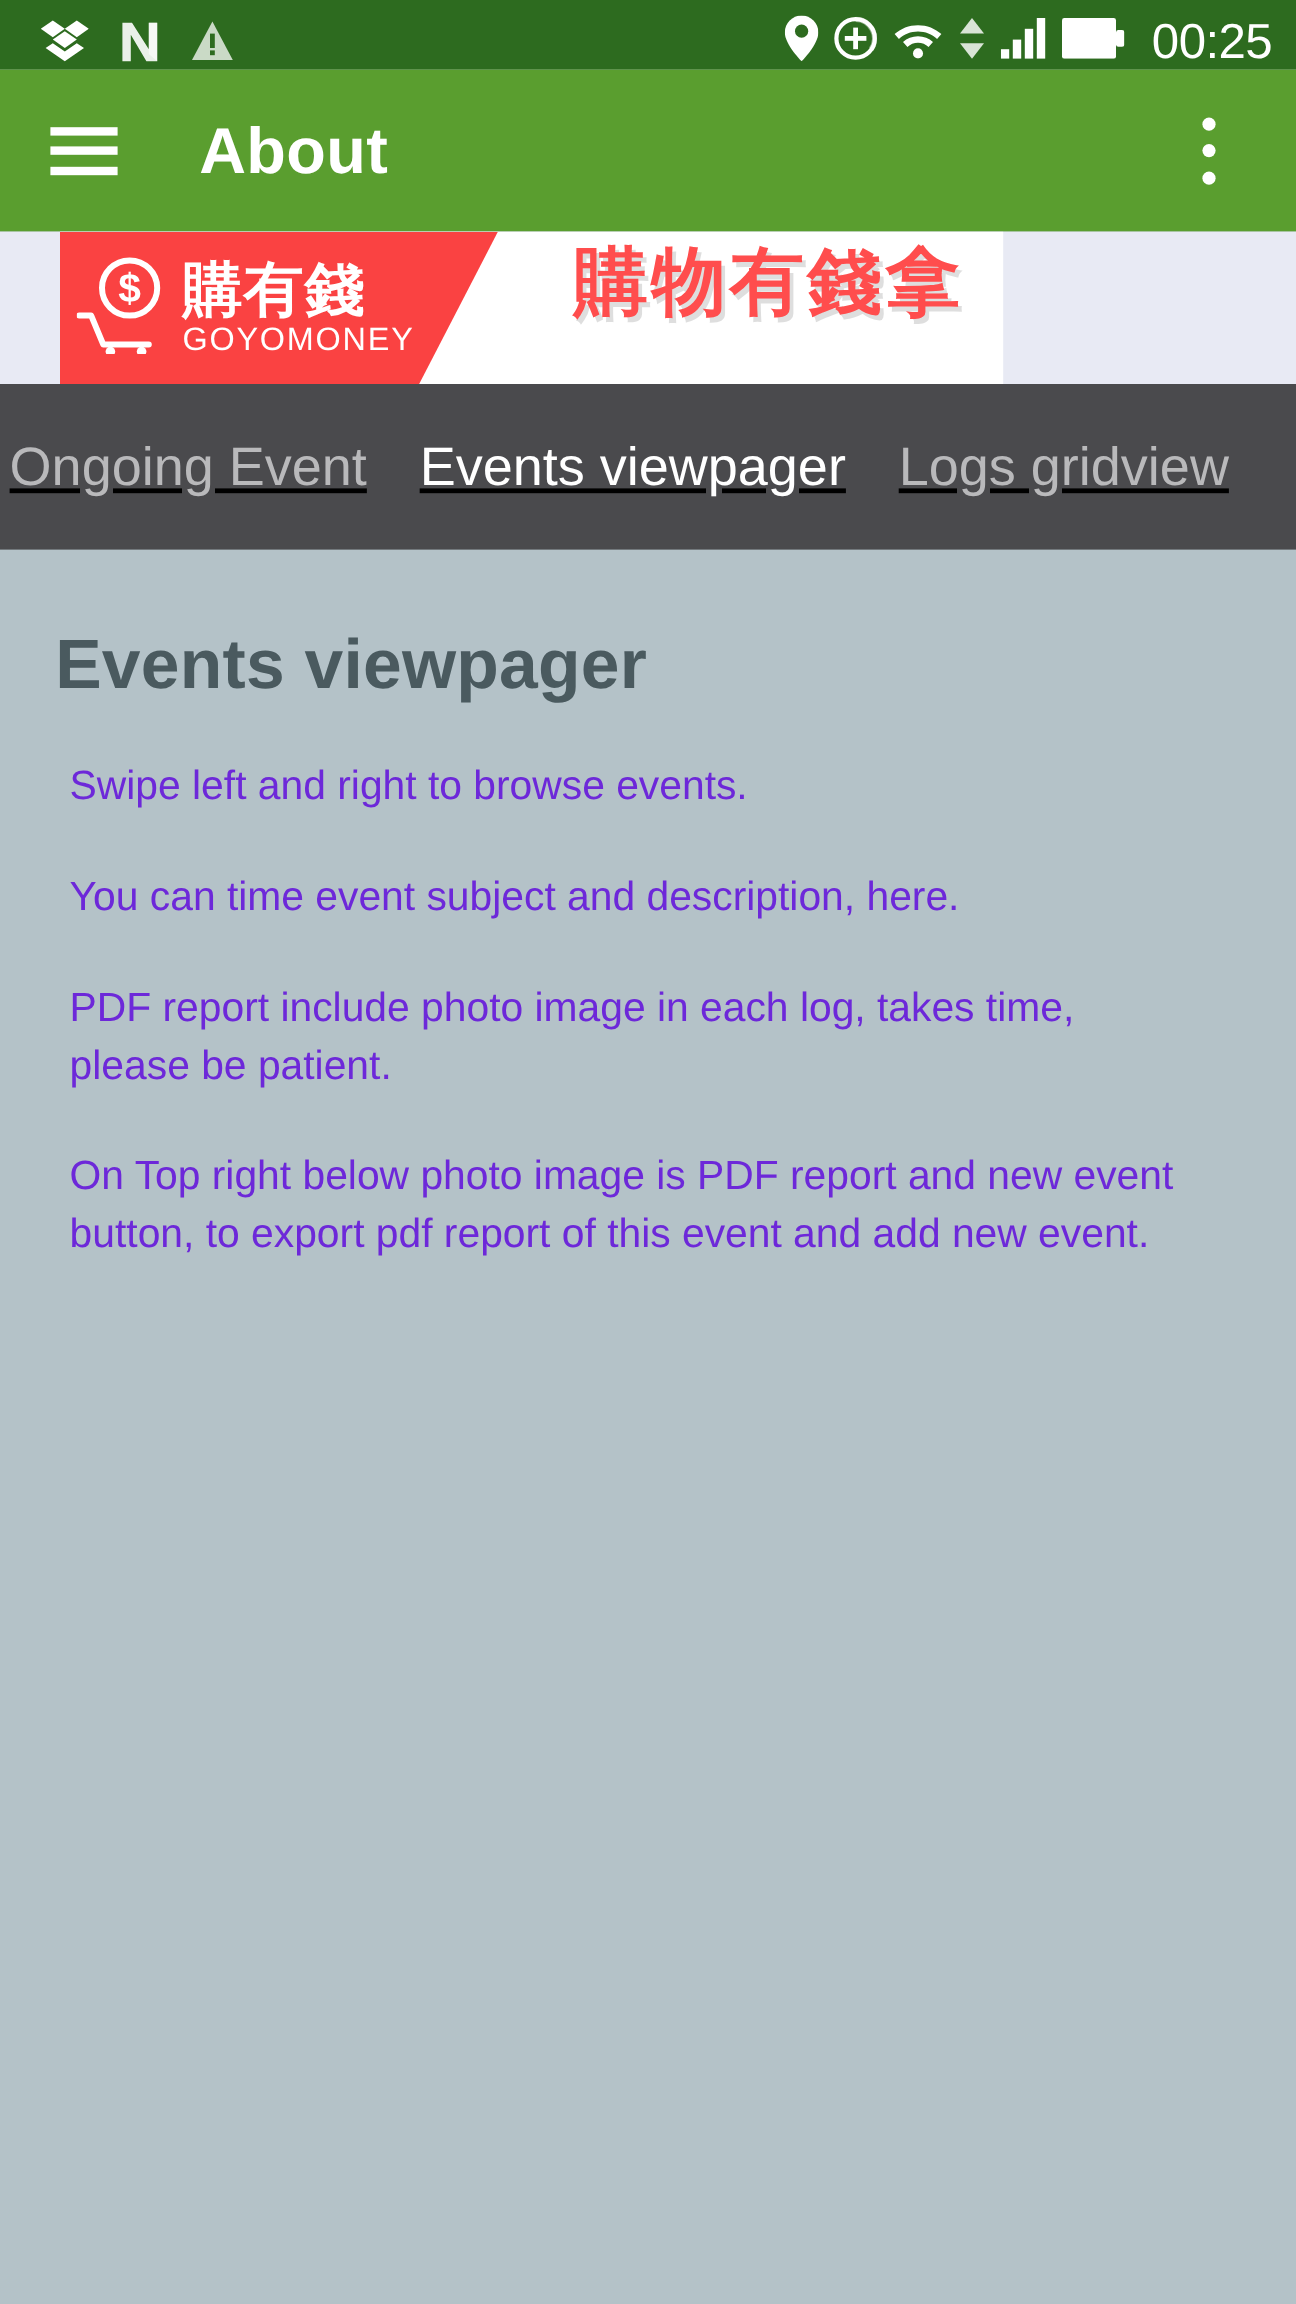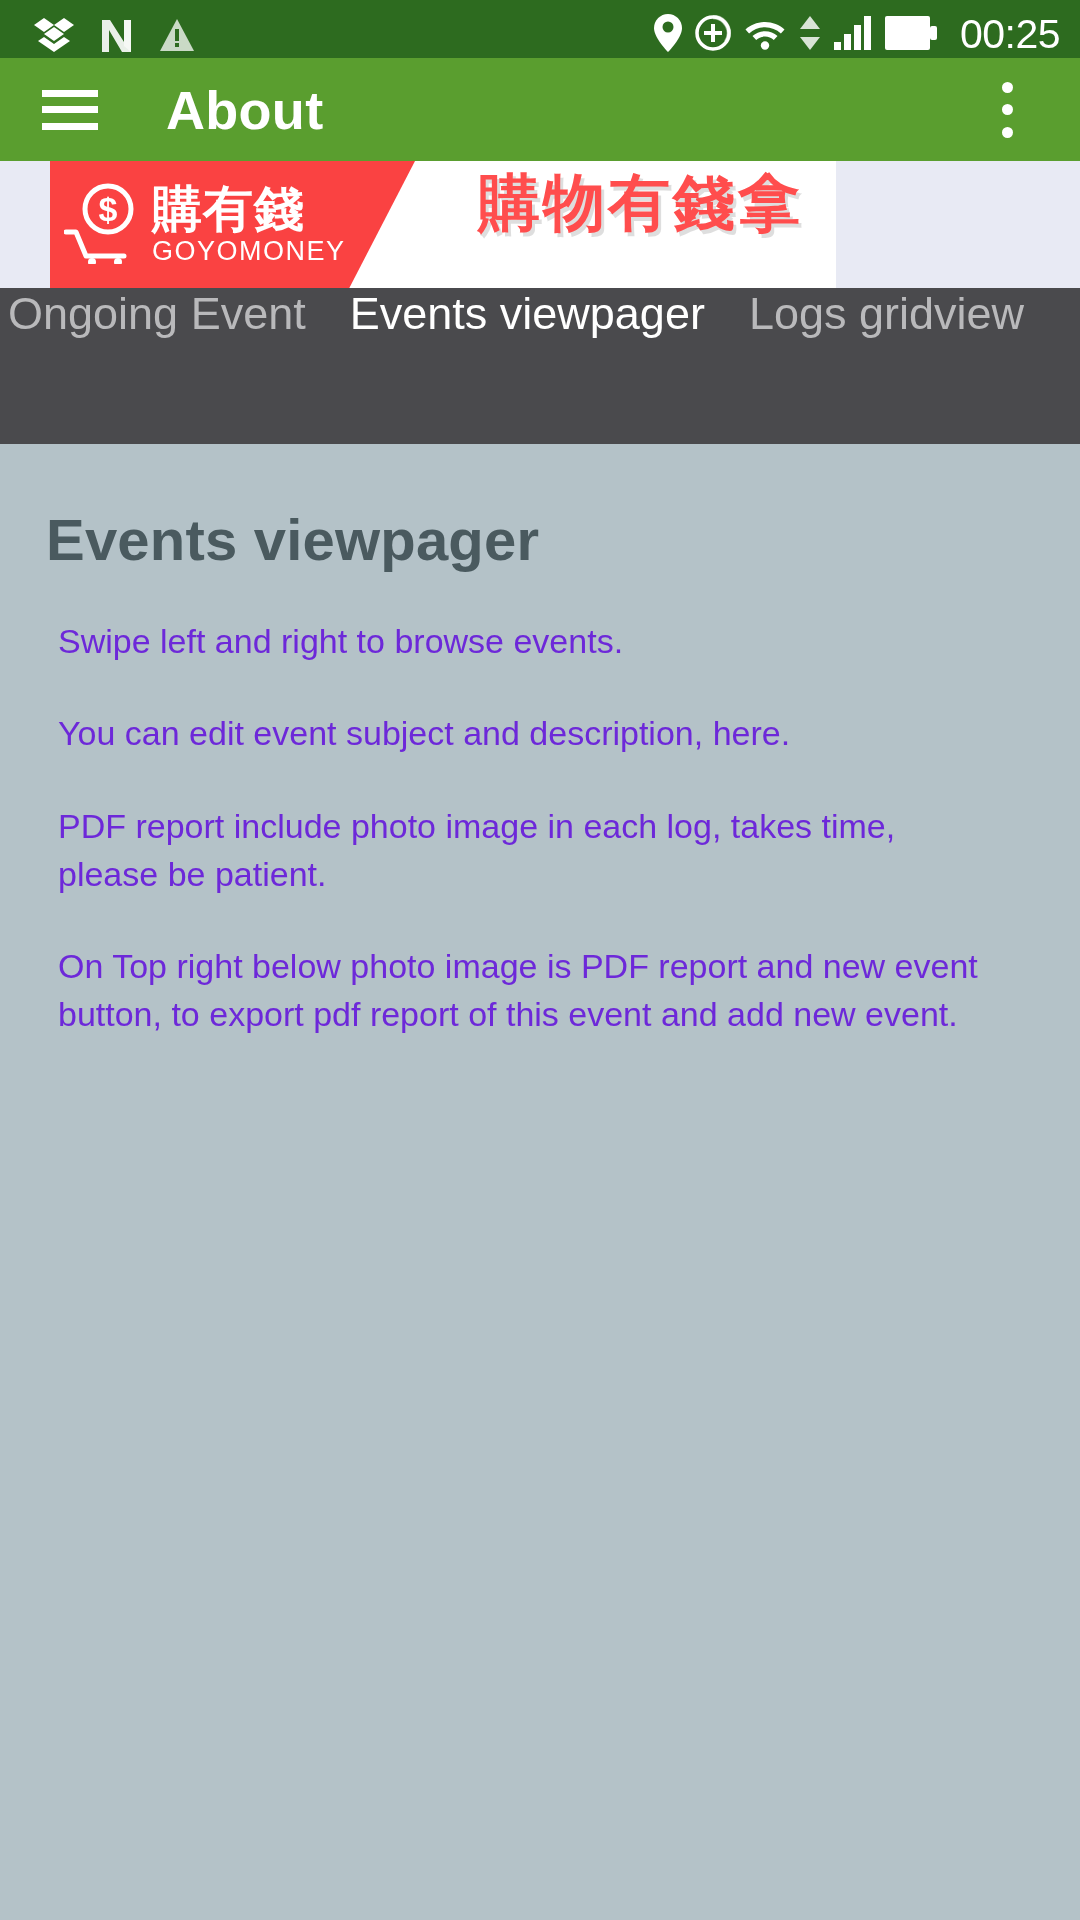--- a/index.html
+++ b/index.html
@@ -21,21 +21,21 @@
   .status-right { display: flex; align-items: center; gap: 13px; margin-left: auto; }
   .sicon { display: block; }
   .clock {
     color: #ffffff; font-size: 41px; font-weight: 400;
     letter-spacing: -0.5px; margin-left: 10px;
     font-family: "Liberation Sans", sans-serif;
   }
 
   
   .app-bar {
-    height: 103px; background: #5a9e2f;
+    height: 135px; background: #5a9e2f;
     display: flex; align-items: center;
     padding: 0 30px 0 42px; box-sizing: border-box;
   }
   .hamburger { width: 56px; height: 40px; display: flex; flex-direction: column;
                justify-content: space-between; cursor: pointer; }
   .hamburger span { display: block; width: 56px; height: 7px; background: #ffffff; }
   .app-title {
     color: #ffffff; font-size: 54px; font-weight: 700;
     margin-left: 68px; letter-spacing: 0.3px; white-space: nowrap;
   }
@@ -75,22 +75,22 @@
     padding-left: 30px; box-sizing: border-box;
   }
   .ad-slogan {
     color: #ff4d4d; font-size: 62px; font-weight: 700; letter-spacing: 3px;
     font-family: "DejaVu Sans", sans-serif;
     text-shadow: 3px 4px 0 rgba(0,0,0,0.13);
   }
 
   
   .tab-bar {
-    height: 156px; background: #4a4a4d;
-    display: flex; align-items: flex-start; overflow: hidden; position: relative;
+    height: 138px; background: #4a4a4d;
+    display: flex; align-items: center; overflow: hidden; position: relative; text-decoration: underline;
   }
   .tab {
     font-size: 45px; white-space: nowrap; cursor: pointer;
     padding: 0 22px; box-sizing: border-box;
   }
   .tab.inactive { color: #b9b9bb; }
   .tab.active { color: #ffffff; }
   .tab-first { margin-left: -14px; }
 
   
@@ -237,18 +237,18 @@
 
   <div class="tab-bar">
     <div class="tab inactive tab-first">Ongoing Event</div>
     <div class="tab active">Events viewpager</div>
     <div class="tab inactive">Logs gridview</div>
   </div>
 
   <div class="content">
     <h1 class="content-heading">Events viewpager</h1>
     <p class="content-p">Swipe left and right to browse events.</p>
-    <p class="content-p">You can edit event subject and description, here.</p>
+    <p class="content-p">You can time event subject and description, here.</p>
     <p class="content-p">PDF report include photo image in each log, takes time, please be patient.</p>
     <p class="content-p">On Top right below photo image is PDF report and new event button, to export pdf report of this event and add new event.</p>
   </div>
 
 </div>
 
 </body></html>

